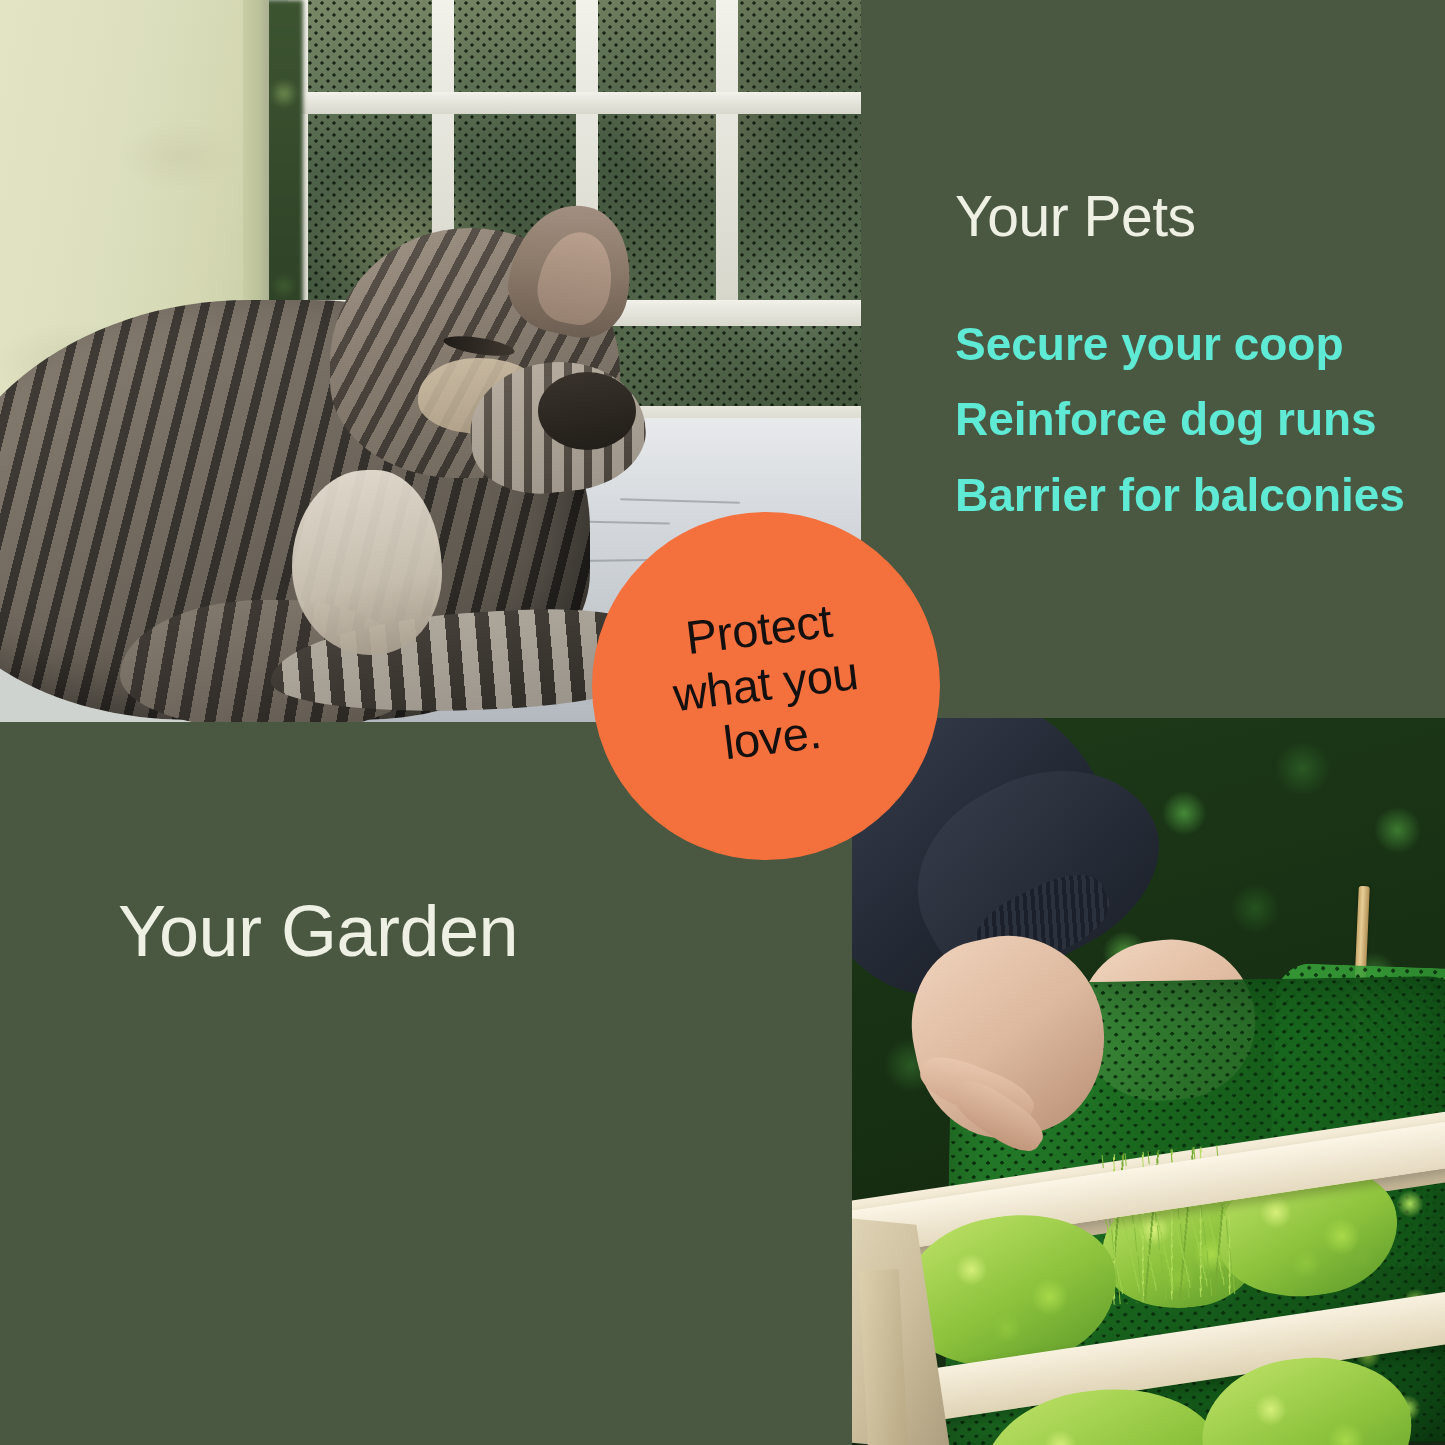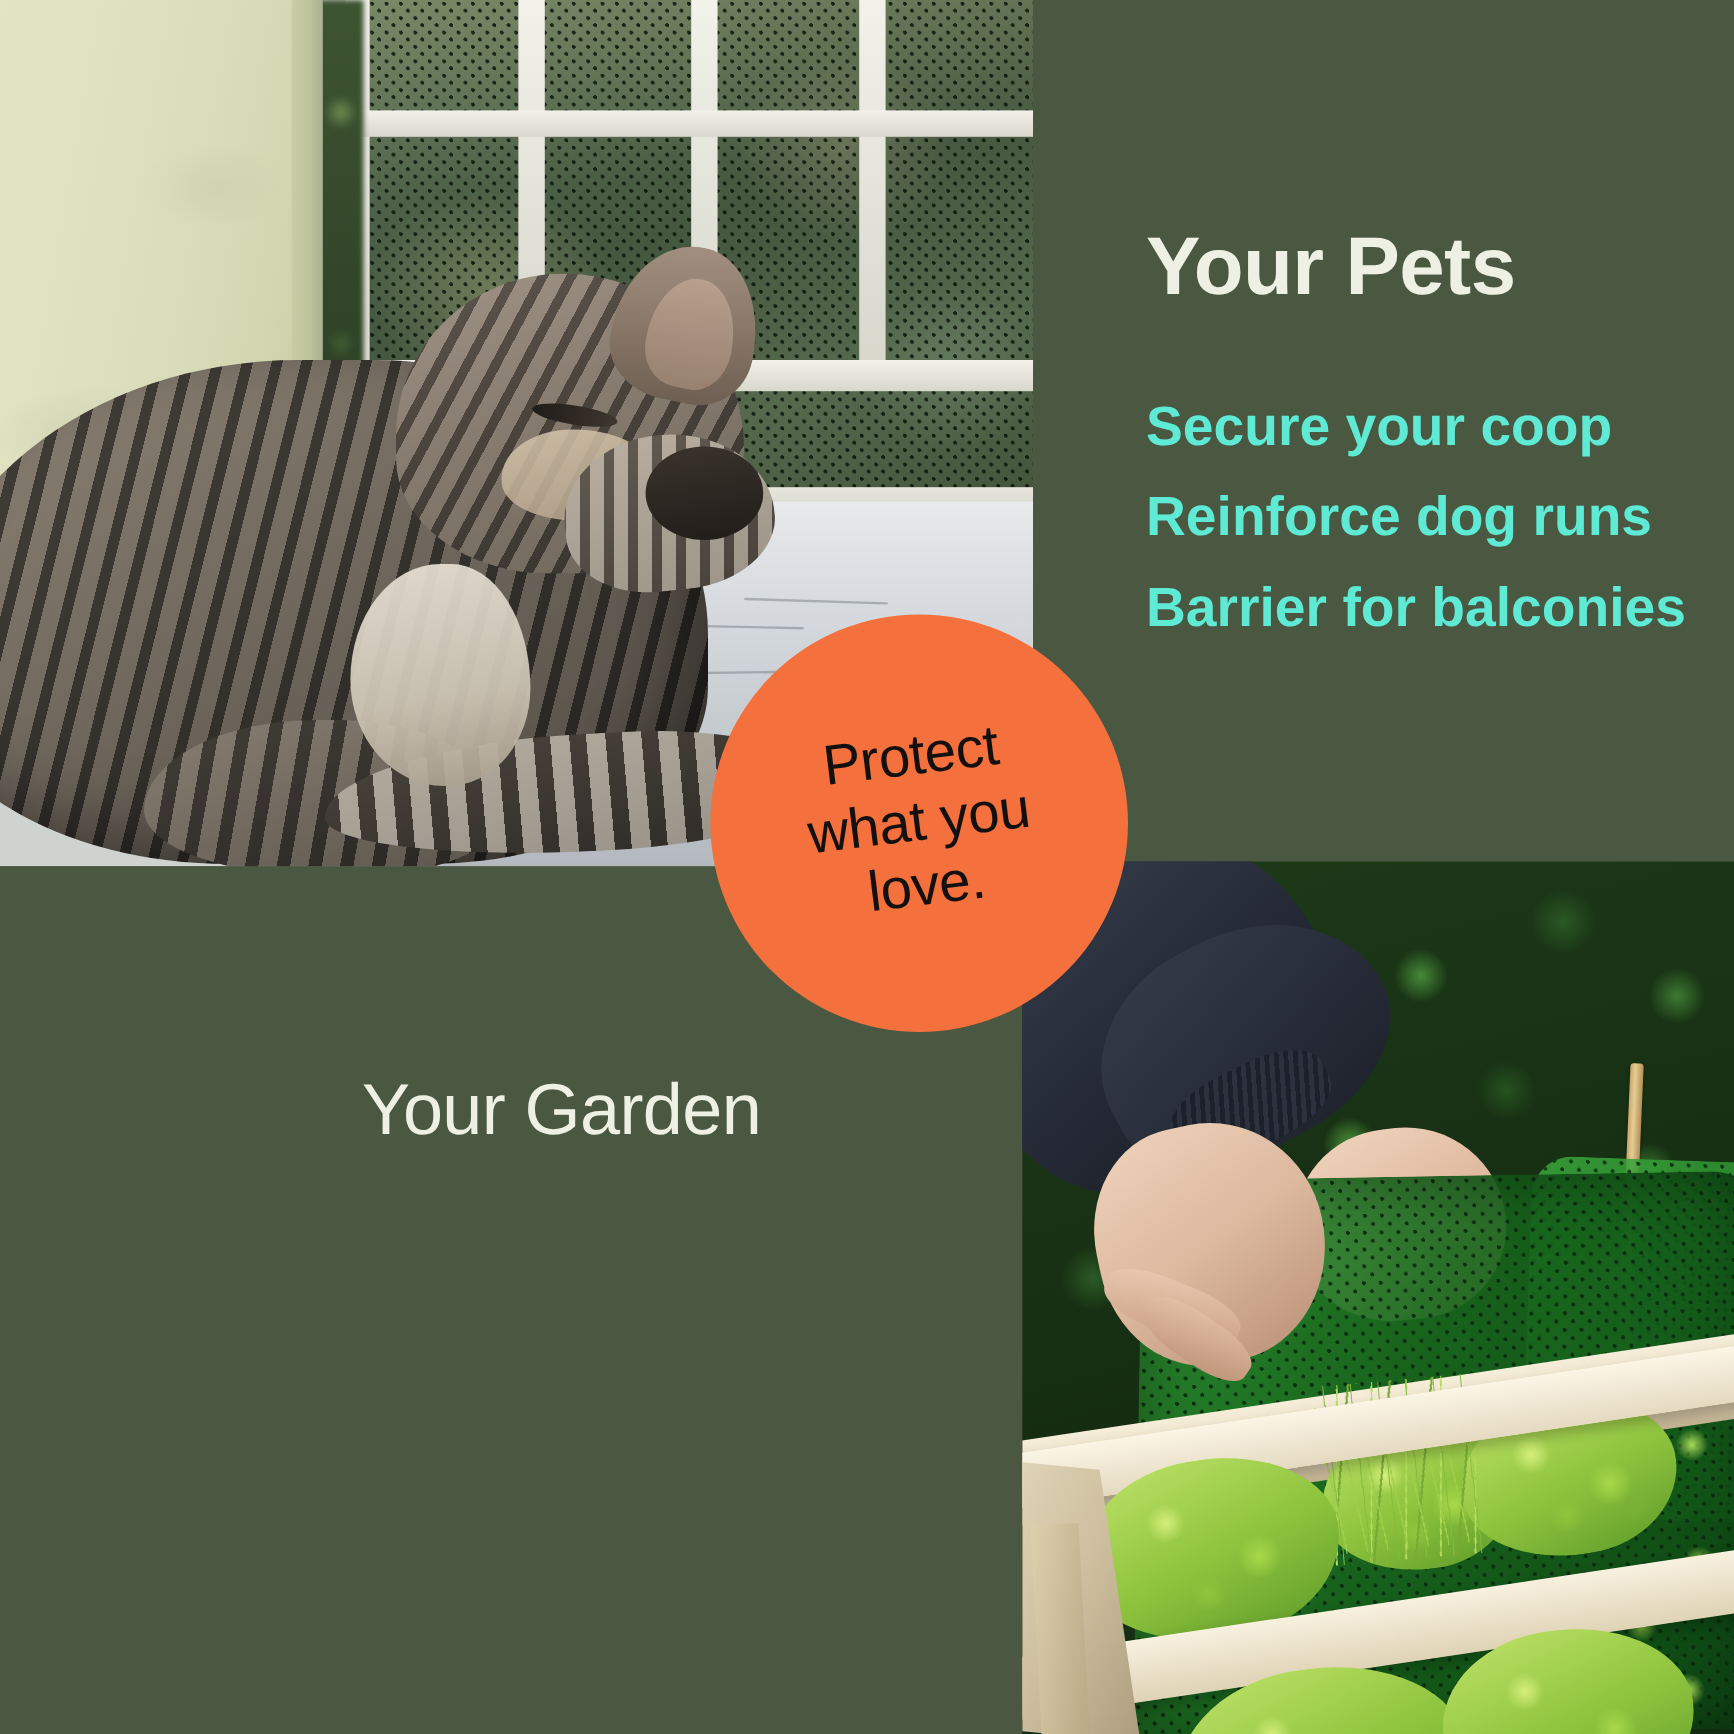--- a/index.html
+++ b/index.html
@@ -369,22 +369,22 @@
   .panel-pets  { left:955px; top:188px;  width:470px; }
   .panel-garden{ left:118px; top:895px;  width:700px; }
 
   .heading {
     color:#edf0e2;
     font-weight:400;
     letter-spacing:-0.5px;
     line-height:1.0;
     white-space:nowrap;
   }
-  .heading-pets   { font-size:68px;font-weight:bold; }
-  .heading-garden { font-size:60px;text-align:center; }
+  .heading-pets   { font-size:57px; }
+  .heading-garden { font-size:72px; }
 
   .bullets { list-style:none; }
   .bullets li {
     color:#5eead4;
     font-weight:700;
     white-space:nowrap;
   }
   .bullets-pets   { margin-top:62px; }
   .bullets-pets li   { font-size:46px; line-height:1.64; }
   .bullets-garden { margin-top:70px; }

